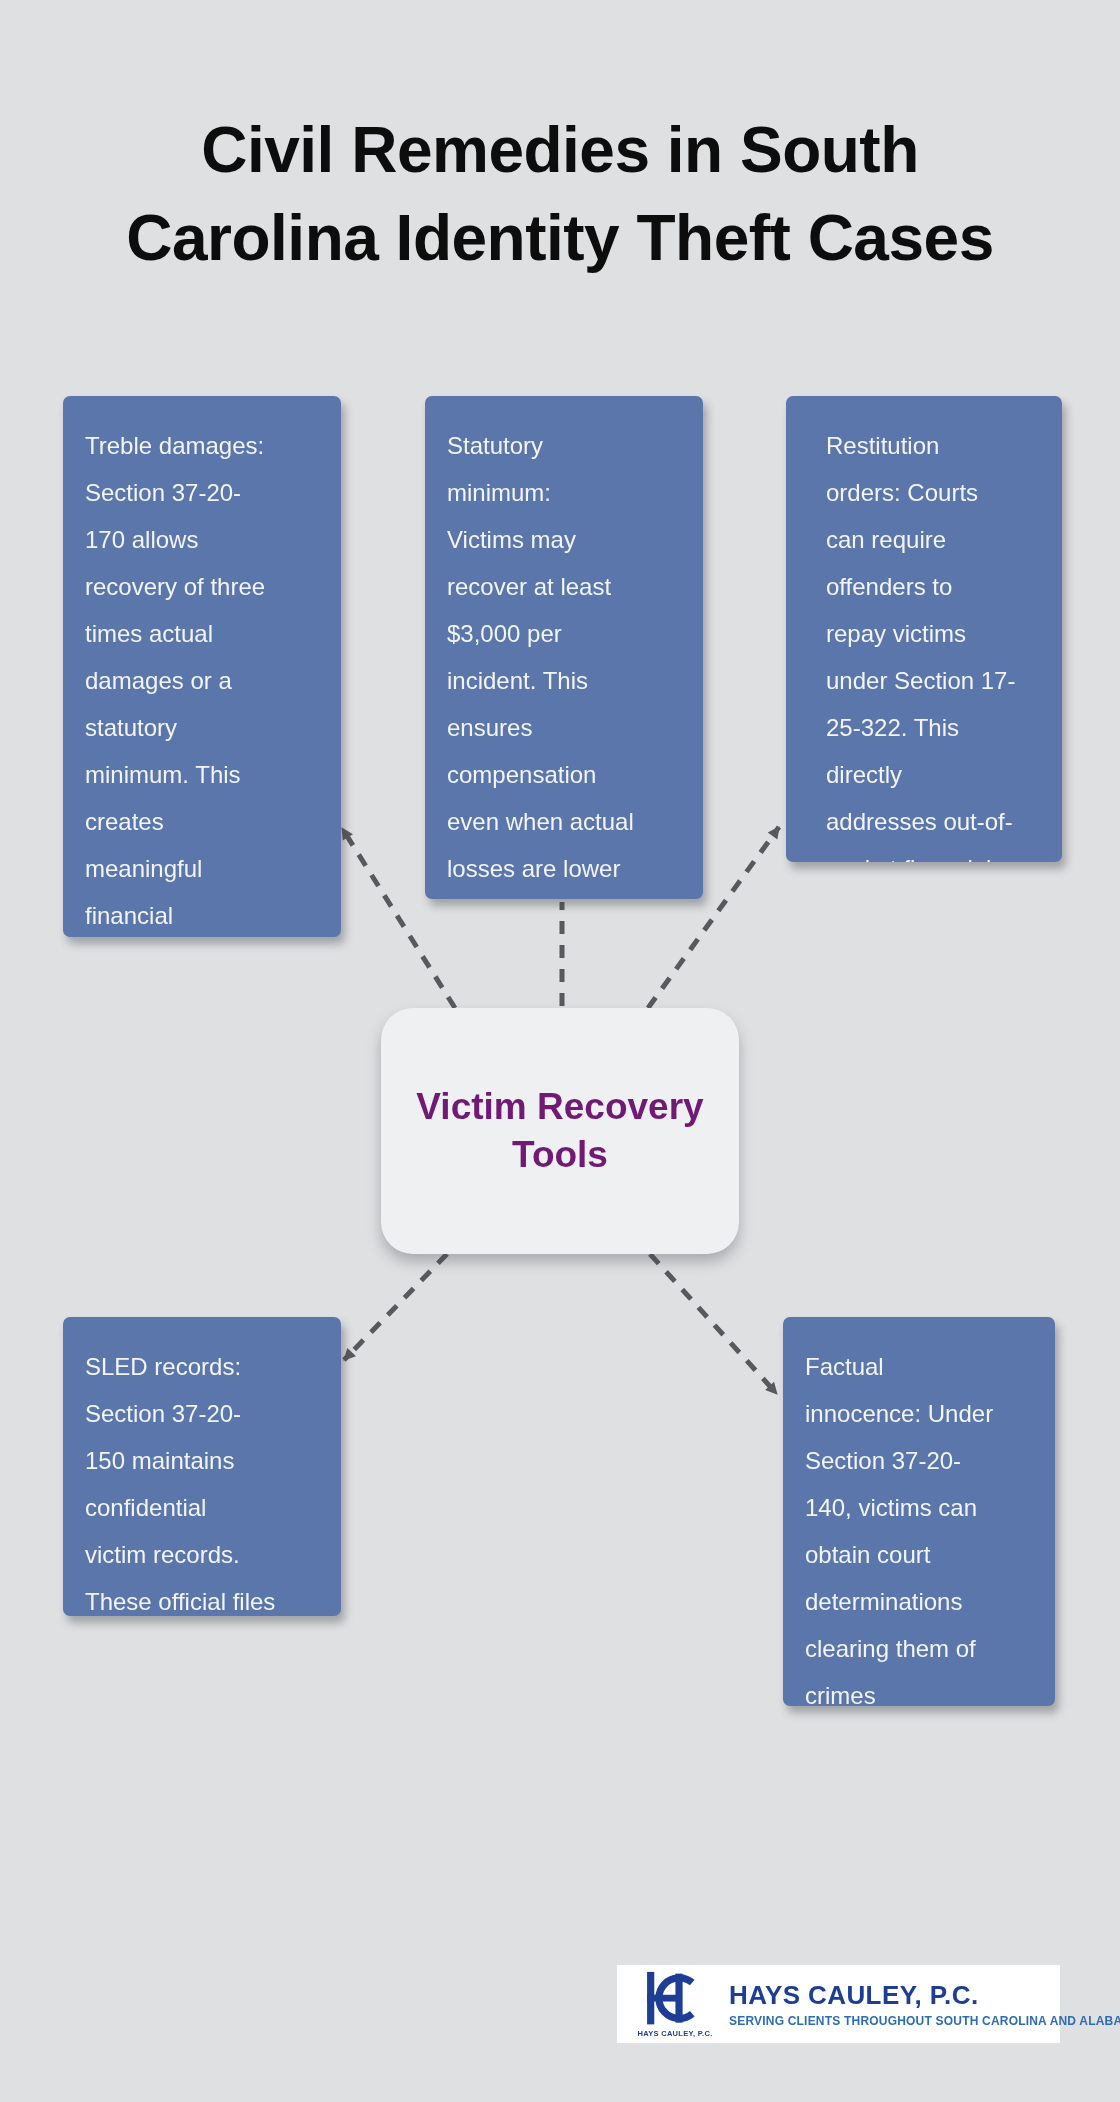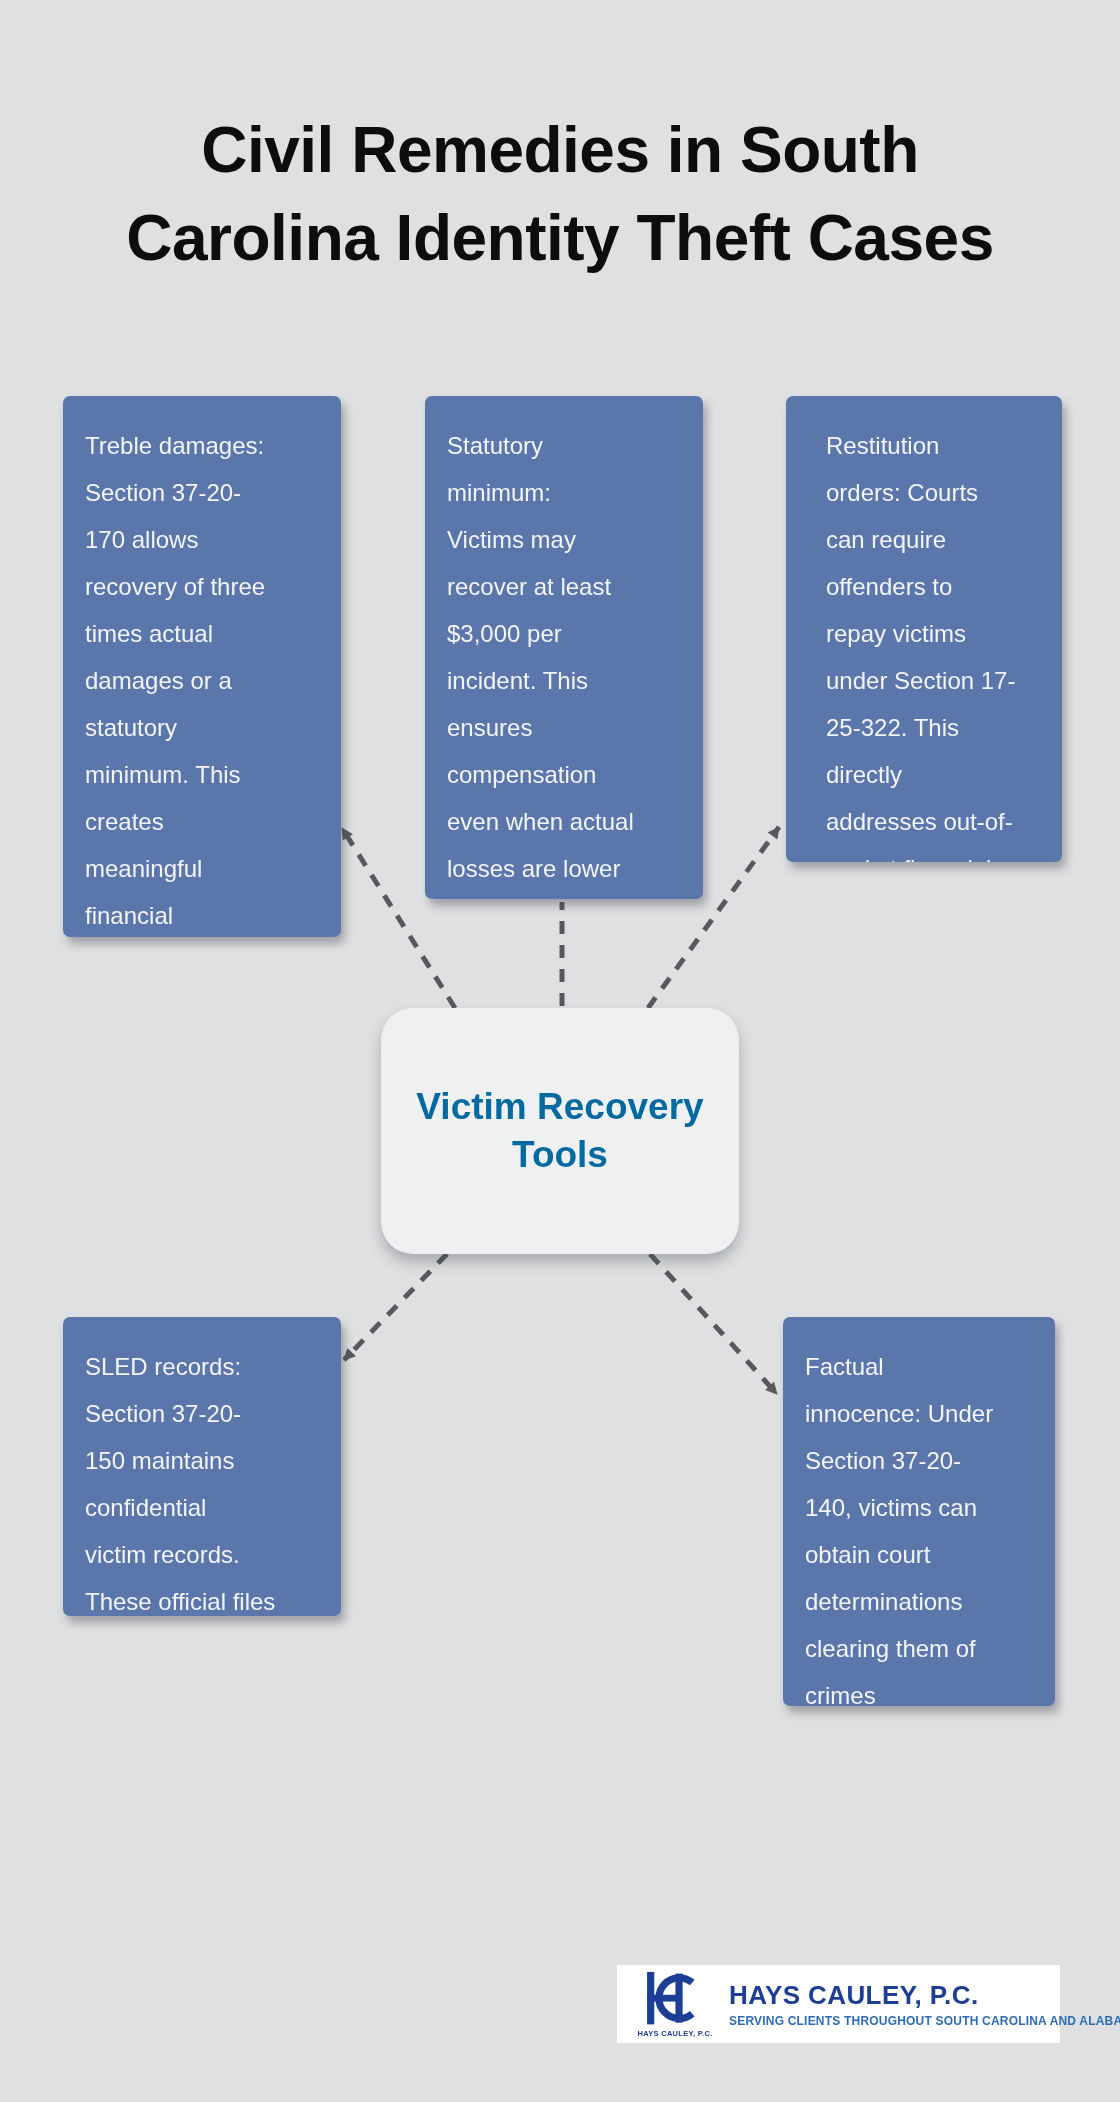--- a/index.html
+++ b/index.html
@@ -50,21 +50,21 @@
   .node-factual   {left:783px; top:1317px; width:272px; height:389px;}
   .center-node{
     position:absolute;
     left:381px;top:1008px;width:358px;height:246px;
     background:var(--center-bg);
     border-radius:32px;
     box-shadow:0 8px 14px rgba(70,75,85,0.35);
     display:flex;align-items:center;justify-content:center;
     text-align:center;
     font-size:37px;line-height:48px;font-weight:bold;
-    color:#0369a1;
+    color:#701a75;
     white-space:pre-line;
   }
   .connectors{position:absolute;left:0;top:0;width:1120px;height:2102px;}
   .logo-bar{
     position:absolute;
     left:617px;top:1965px;width:443px;height:78px;
     background:#ffffff;
     display:flex;align-items:center;
     padding-left:12px;
   }

